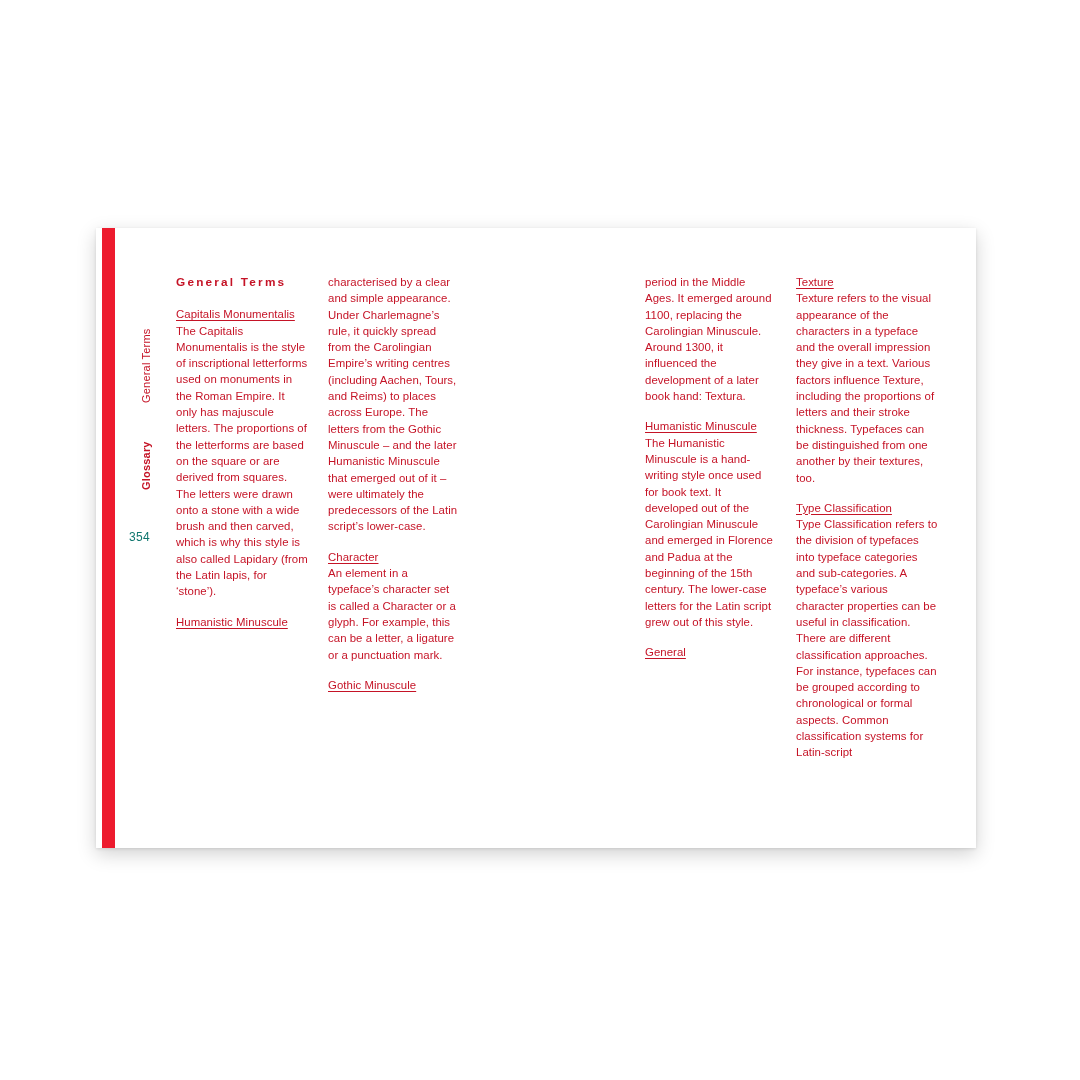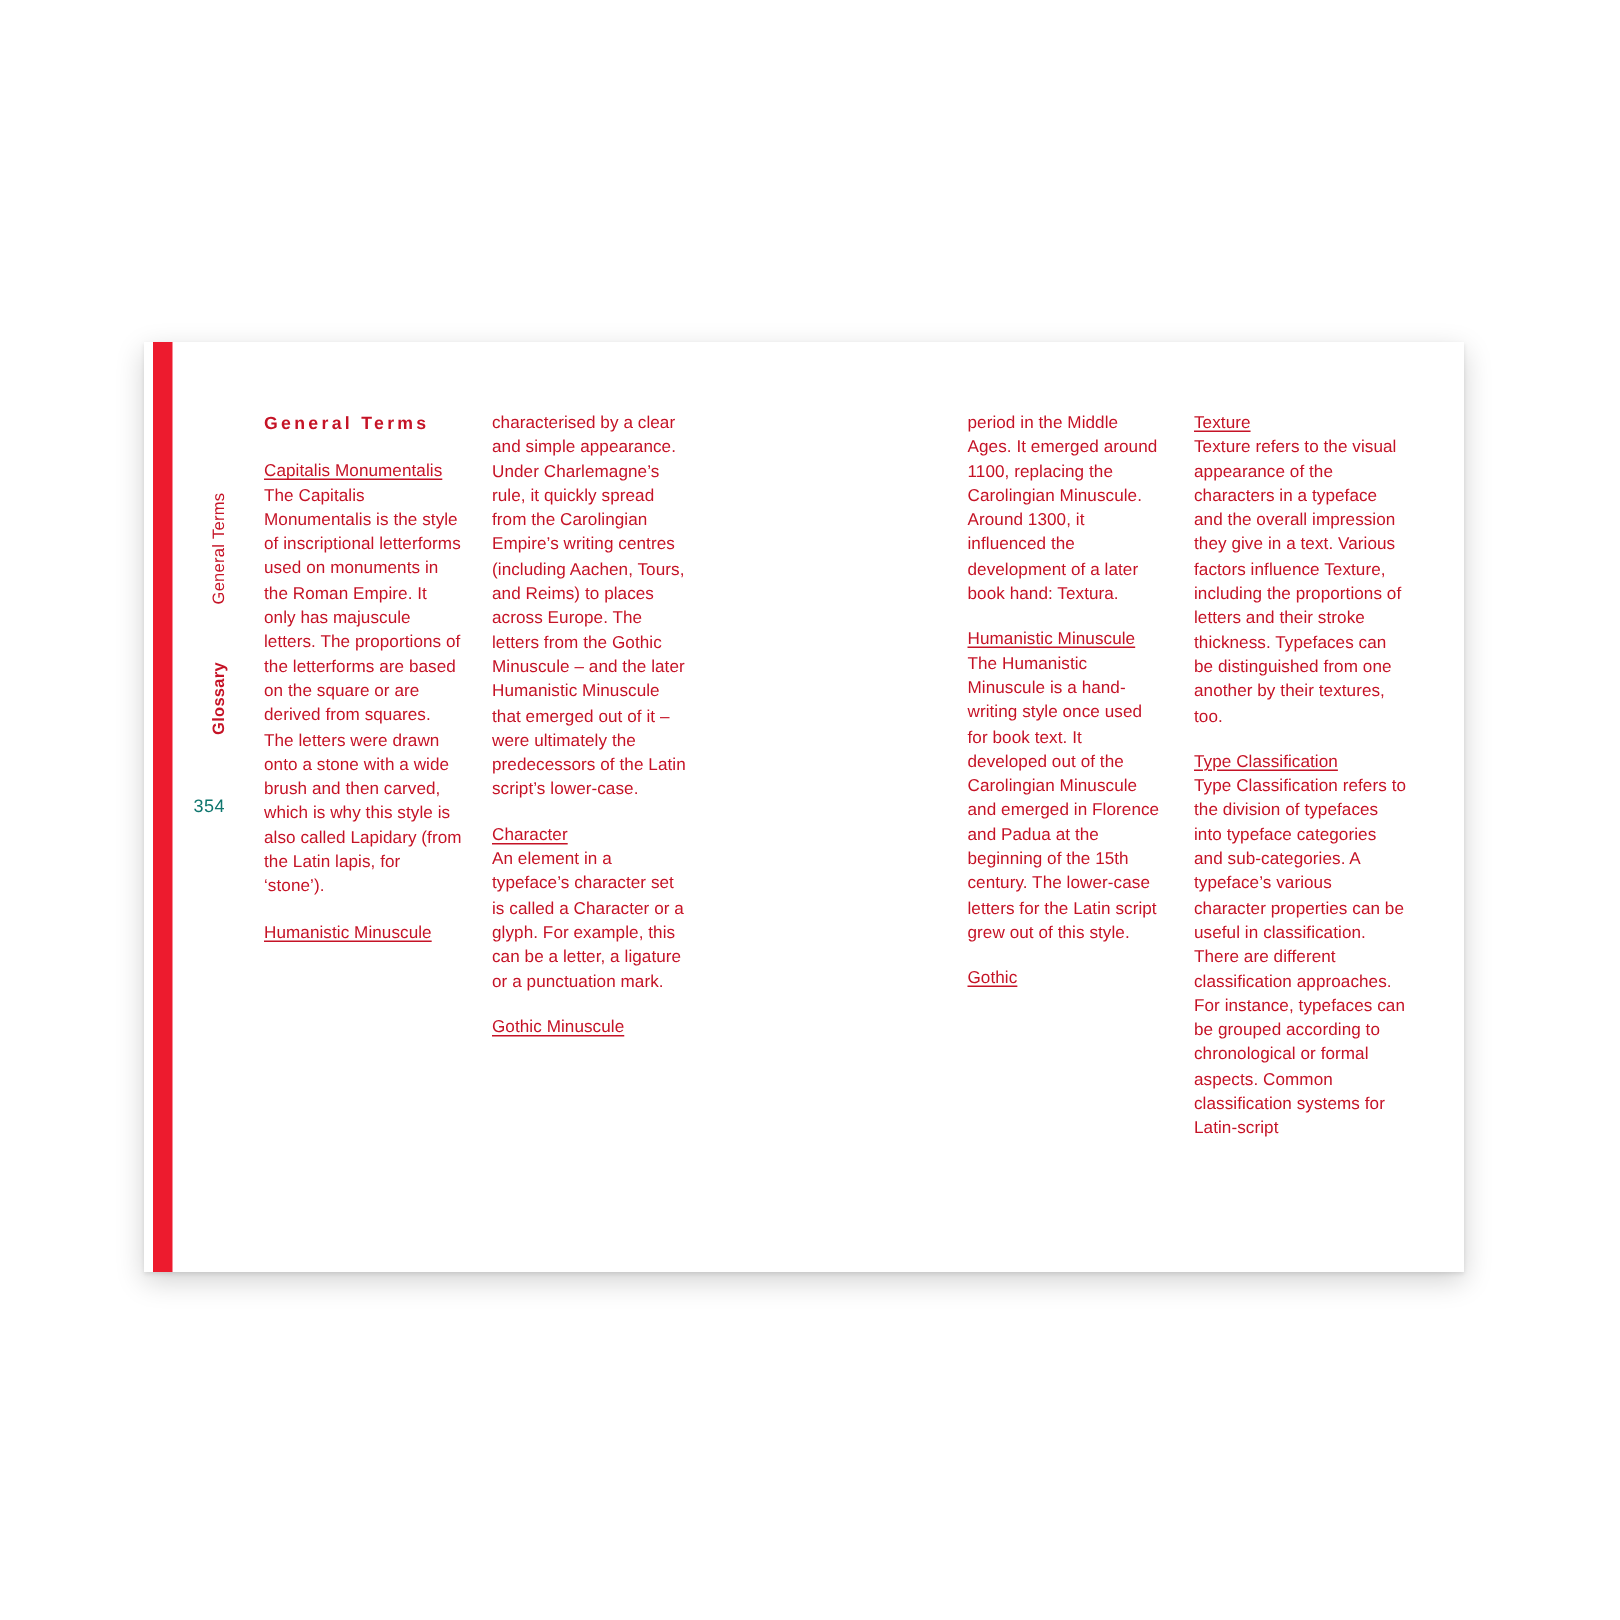--- a/index.html
+++ b/index.html
@@ -154,21 +154,21 @@
       <div class="entry">
         <span class="flow">period in the Middle Ages. It emerged around 1100, replacing the Carolingian Minuscule. Around 1300, it influenced the development of a later book hand: Textura.</span>
       </div>
 
       <div class="entry">
         <span class="term">Humanistic Minuscule</span>
         <span class="body-text">The Humanistic Minuscule is a hand-writing style once used for book text. It developed out of the Carolingian Minuscule and emerged in Florence and Padua at the beginning of the 15th century. The lower-case letters for the Latin script grew out of this style.</span>
       </div>
 
       <div class="entry">
-        <span class="term">Gothic</span>
+        <span class="term">General</span>
       </div>
     </div>
 
     <div class="col c4">
       <div class="entry">
         <span class="term">Texture</span>
         <span class="body-text">Texture refers to the visual appearance of the characters in a typeface and the overall impression they give in a text. Various factors influence Texture, including the proportions of letters and their stroke thickness. Typefaces can be distinguished from one another by their textures, too.</span>
       </div>
 
       <div class="entry">

